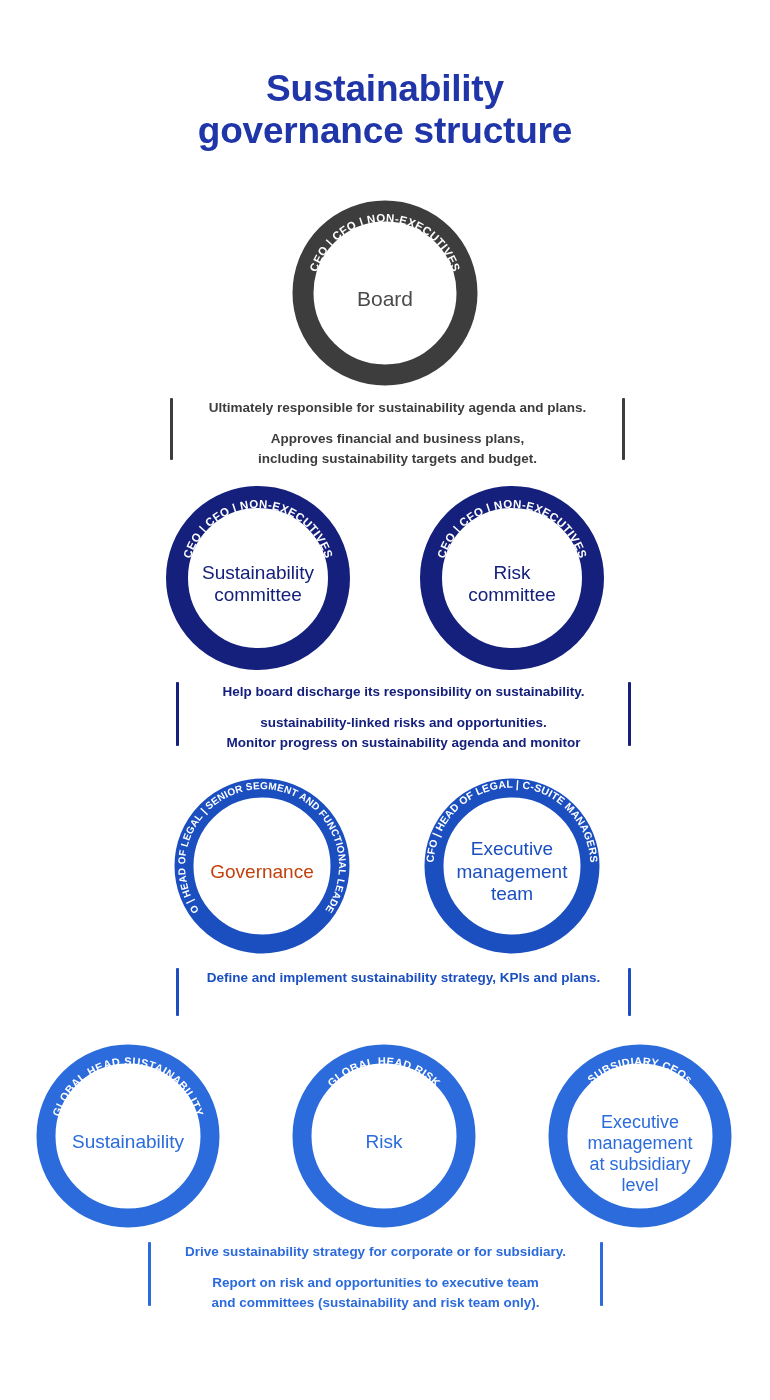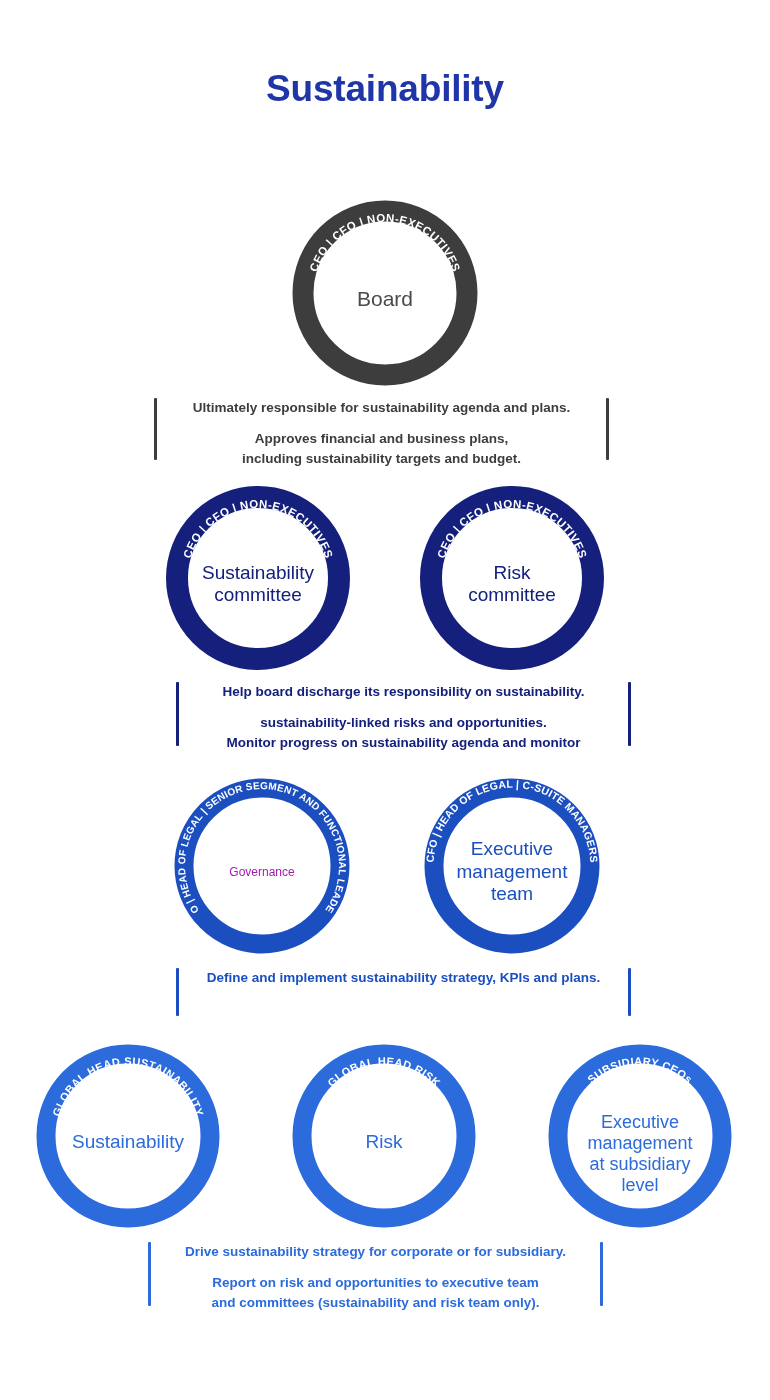--- a/index.html
+++ b/index.html
@@ -90,38 +90,39 @@
   .desc .para { margin: 0; }
   .desc .gap { height: 10px; }
 </style>
 </head>
 <body>
 
 <div class="page">
 
   <div class="title">
     <span>Sustainability</span>
+    <span class="l2">governance structure</span>
   </div>
 
   <div class="node" style="left:292px; top:200px; width:186px; height:186px;">
     <svg width="186" height="186" viewBox="0 0 186 186">
       <path id="arcBoard" d="M 93,93 m -71,0 a 71,71 0 1,1 142,0" fill="none" stroke="none"></path>
       <circle cx="93" cy="93" r="82" fill="none" stroke="#3d3d3d" stroke-width="21"></circle>
       <text class="ring-label" style="font-size:11.5px;">
         <textPath href="#arcBoard" startOffset="50%" text-anchor="middle">CEO | CFO | NON-EXECUTIVES</textPath>
       </text>
     </svg>
     <div class="center-text" style="color:#4a4a4a; font-size:21px;">
       <div>
         <span>Board</span>
       </div>
     </div>
   </div>
 
-  <div class="desc" style="left:154px; top:398px; width:455px; height:62px; color:#3d3d3d;">
+  <div class="desc" style="left:170px; top:398px; width:455px; height:62px; color:#3d3d3d;">
     <div class="bar" style="background:#3d3d3d;"></div>
     <div class="lines">
       <p class="para">Ultimately responsible for sustainability agenda and plans.</p>
       <div class="gap"></div>
       <p class="para">Approves financial and business plans,</p>
       <p class="para">including sustainability targets and budget.</p>
     </div>
     <div class="bar" style="background:#3d3d3d;"></div>
   </div>
 
@@ -169,21 +170,21 @@
   </div>
 
   <div class="node" style="left:174px; top:778px; width:176px; height:176px;">
     <svg width="176" height="176" viewBox="0 0 176 176">
       <path id="arcGov" d="M 88,88 m -63.6,43.5 a 77,77 0 1,1 127.2,0" fill="none" stroke="none"></path>
       <circle cx="88" cy="88" r="78" fill="none" stroke="#1b4fc0" stroke-width="19"></circle>
       <text class="ring-label" style="font-size:10px; letter-spacing:0.2px;">
         <textPath href="#arcGov" startOffset="50%" text-anchor="middle">CFO | HEAD OF LEGAL | SENIOR SEGMENT AND FUNCTIONAL LEADERS</textPath>
       </text>
     </svg>
-    <div class="center-text" style="color:#a21caf; font-size:12px;text-align:right;">
+    <div class="center-text" style="color:#c2410c; font-size:19px;text-align:right;">
       <div>
         <span>Governance</span>
       </div>
     </div>
   </div>
 
   <div class="node" style="left:424px; top:778px; width:176px; height:176px;">
     <svg width="176" height="176" viewBox="0 0 176 176">
       <path id="arcEmt" d="M 88,88 m -74,26 a 78.4,78.4 0 1,1 148,0" fill="none" stroke="none"></path>
       <circle cx="88" cy="88" r="78" fill="none" stroke="#1b4fc0" stroke-width="19"></circle>

